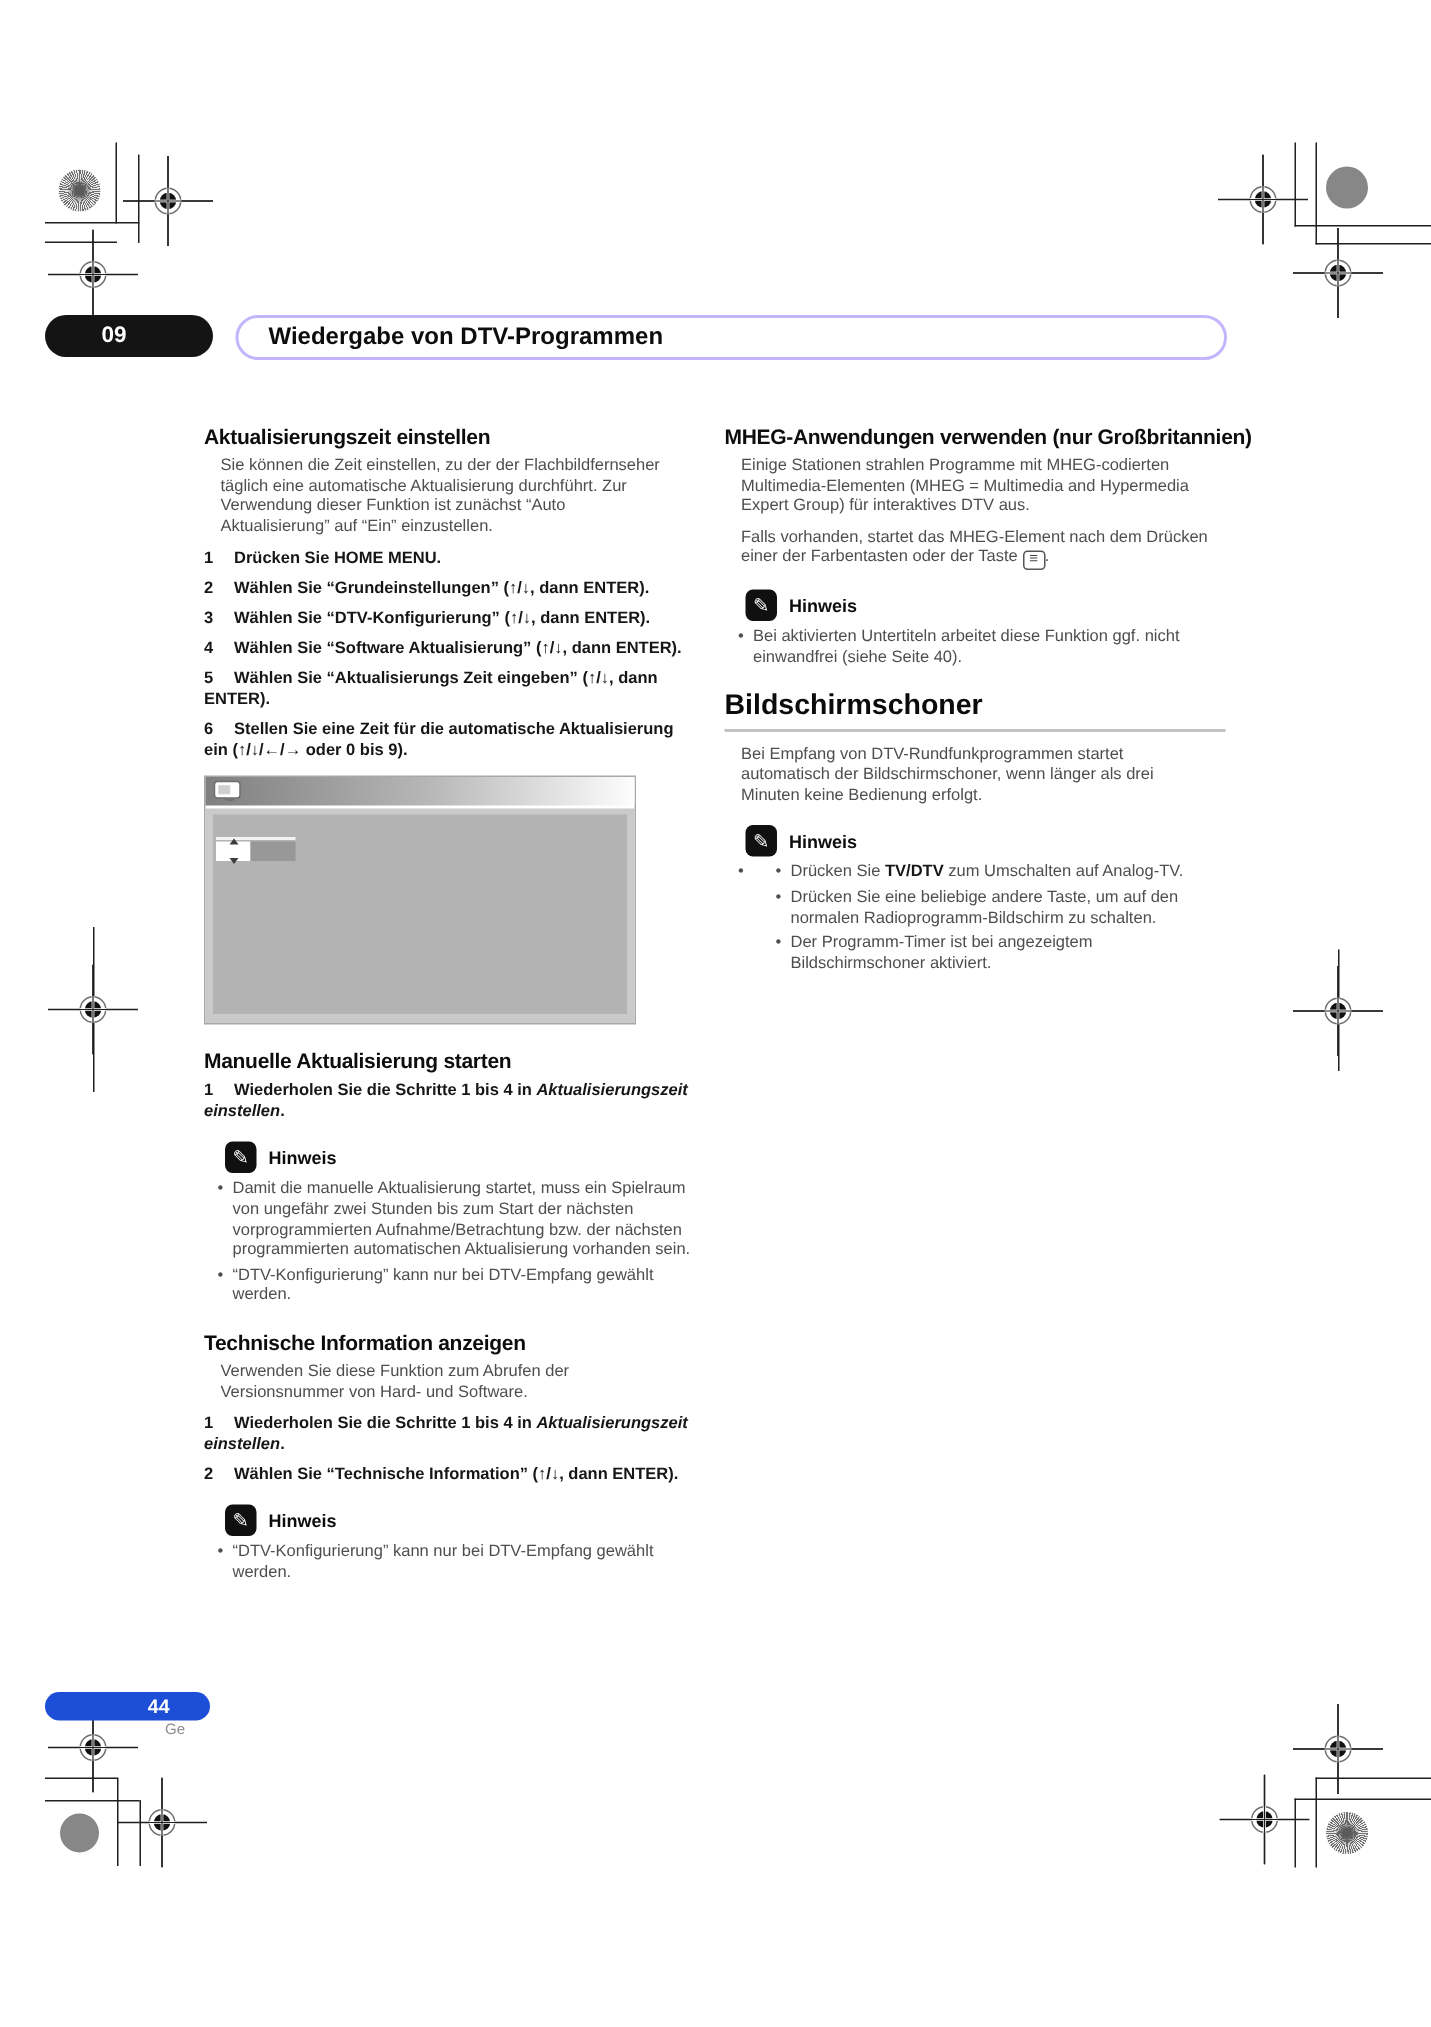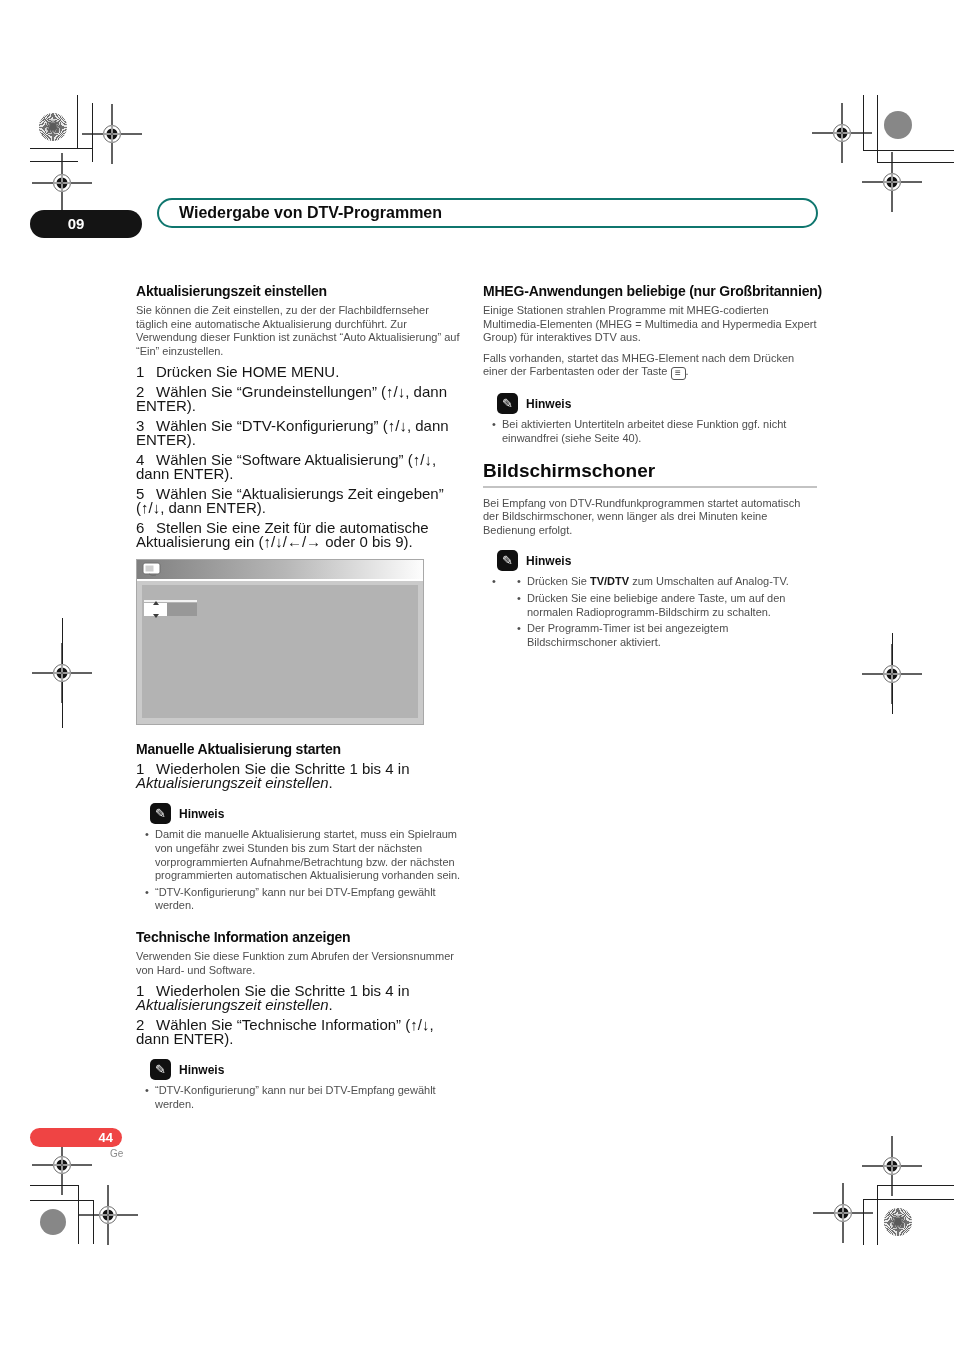--- a/index.html
+++ b/index.html
@@ -12,36 +12,36 @@
   .halftone{position:absolute;border-radius:50%;}
   .sunburst{background:
       radial-gradient(circle,#5a5a5a 0 14%,rgba(0,0,0,0) 42%),
       repeating-conic-gradient(#717171 0deg 3.5deg,#e9e9e9 3.5deg 7deg);}
   .noisy{background:#878787;}
 
   
   .chapter-tab{position:absolute;left:30px;top:210px;width:112px;height:28px;
       background:#141414;border-radius:14px;color:#fff;font-weight:bold;font-size:15px;
       text-align:center;line-height:28px;padding-right:20px;box-sizing:border-box;}
-  .chapter-title{position:absolute;left:157px;top:198px;width:661px;height:30px;
-      border:2px solid #0f766e;border-radius:15px;box-sizing:border-box;background:#fff;
+  .chapter-title{position:absolute;left:157px;top:210px;width:661px;height:30px;
+      border:2px solid #c4b5fd;border-radius:15px;box-sizing:border-box;background:#fff;
       font-weight:bold;font-size:16px;line-height:26px;padding-left:20px;color:#0d0d0d;}
 
   
   .col{position:absolute;top:283px;}
   .col-left{left:136px;width:326px;}
   .col-right{left:483px;width:334px;}
 
   h3.sec{font-size:14px;line-height:16px;margin:16px 0 5px;color:#0d0d0d;letter-spacing:-0.2px;font-weight:bold;}
   .col h3.sec:first-child{margin-top:0;}
   .nowrap{white-space:nowrap;}
   h2.big{font-size:19px;line-height:22px;margin:14px 0 0;color:#0b0b0b;font-weight:bold;}
   .h2rule{height:2px;background:#c3c3c3;margin:4px 0 9px;}
-  p.body{font-size:11px;line-height:13.6px;color:#4e4e4e;margin:0 0 7px;}
-  p.step{font-size:15px;line-height:14px;font-weight:normal;color:#161616;margin:0 0 6px;}
+  p.body{font-size:11px;line-height:13.6px;color:#4e4e4e;margin:0 11px 7px;}
+  p.step{font-size:11px;line-height:14px;font-weight:bold;color:#161616;margin:0 0 6px;}
   .step .num{display:inline-block;min-width:20px;}
   .step em{font-style:italic;}
 
   .note-head{margin:13px 0 4px;padding-left:14px;display:flex;align-items:center;gap:8px;}
   .note-icon{width:21px;height:21px;background:#101010;border-radius:5px;color:#fff;
       display:flex;align-items:center;justify-content:center;font-size:13px;line-height:21px;}
   .note-title{font-weight:bold;font-size:12px;color:#0d0d0d;}
   ul.notes{list-style:none;margin:0 0 6px 9px;padding:0;font-size:11px;line-height:13.6px;color:#4e4e4e;}
   ul.notes>li{position:relative;padding-left:10px;margin-bottom:3px;}
   ul.notes>li::before{content:"\2022";position:absolute;left:0;top:0;color:#4e4e4e;}
@@ -62,23 +62,23 @@
   .shot-inner{position:absolute;left:5px;right:5px;top:4px;bottom:6px;background:#b3b3b3;}
   .shot-line{position:absolute;left:7px;top:19px;width:53px;height:2px;background:#f3f3f3;}
   .shot-spin{position:absolute;left:7px;top:22px;width:23px;height:13px;background:#ffffff;}
   .spin-up,.spin-down{position:absolute;left:50%;margin-left:-3px;width:0;height:0;
       border-left:3px solid transparent;border-right:3px solid transparent;}
   .spin-up{top:-2px;border-bottom:4px solid #3c3c3c;}
   .spin-down{bottom:-2px;border-top:4px solid #3c3c3c;}
   .shot-field{position:absolute;left:30px;top:22px;width:30px;height:13px;background:#989898;}
 
   
-  .page-pill{position:absolute;left:30px;top:1128px;width:92px;height:19px;background:#ef4444;
+  .page-pill{position:absolute;left:30px;top:1128px;width:110px;height:19px;background:#1d4ed8;
       border-radius:10px;color:#fff;font-weight:bold;font-size:13px;line-height:19px;
-      text-align:right;padding-right:9px;box-sizing:border-box;}
+      text-align:right;padding-right:27px;box-sizing:border-box;}
   .page-lang{position:absolute;left:110px;top:1148px;font-size:10px;color:#8b8b8b;}
 </style>
 </head>
 <body>
 
 <div class="page">
 
   <div>
 
     <div class="pline" style="left:77px;top:95px;width:1px;height:54px;"></div>
@@ -274,21 +274,21 @@
         </span>
       <span class="note-title">Hinweis</span>
     </div>
     <ul class="notes">
       <li><span>“DTV-Konfigurierung” kann nur bei DTV-Empfang gewählt werden.</span></li>
     </ul>
   </div>
 
   <div class="col col-right">
 
-    <h3 class="sec nowrap">MHEG-Anwendungen beliebige (nur Großbritannien)</h3>
+    <h3 class="sec nowrap">MHEG-Anwendungen verwenden (nur Großbritannien)</h3>
     <p class="body">Einige Stationen strahlen Programme mit MHEG-codierten Multimedia-Elementen (MHEG = Multimedia and Hypermedia Expert Group) für interaktives DTV aus.</p>
     <p class="body"><span>Falls vorhanden, startet das MHEG-Element nach dem Drücken einer der Farbentasten oder der Taste </span><span class="key-box"><span>≡</span></span><span>.</span></p>
 
     <div class="note-head">
       <span class="note-icon">
           <span>✎</span>
         </span>
       <span class="note-title">Hinweis</span>
     </div>
     <ul class="notes">

